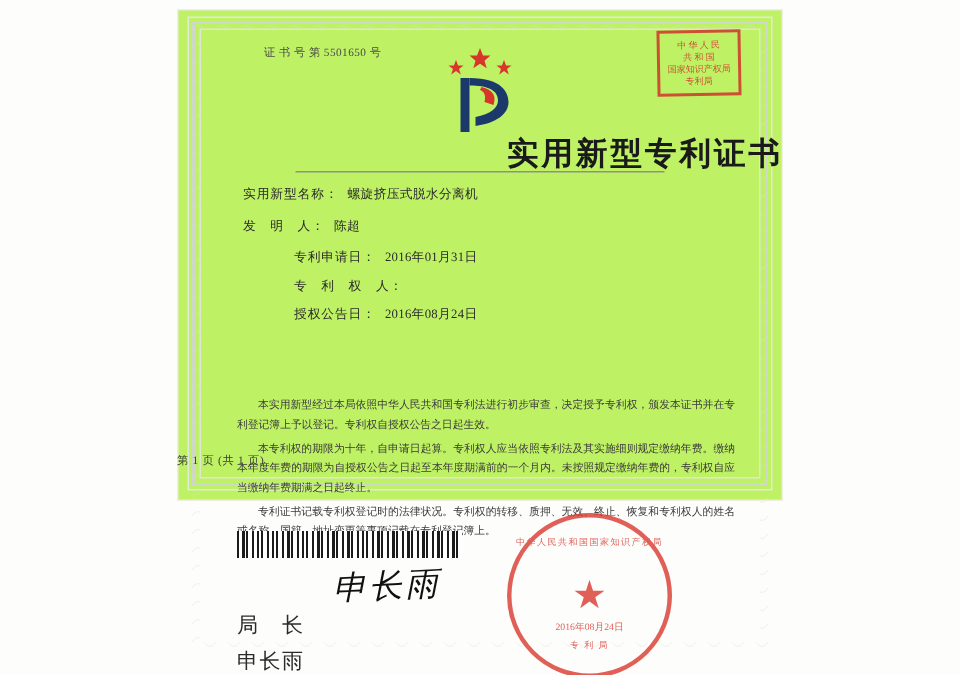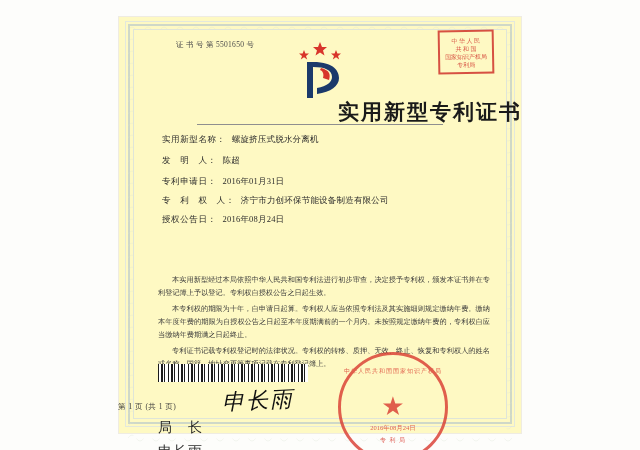--- a/index.html
+++ b/index.html
@@ -17,24 +17,24 @@
     position: relative;
     width: 640px;
     height: 450px;
     background: #fdfdfb;
     overflow: hidden;
   }
   
   .paper {
     position: absolute;
     left: 118px;
-    top: 16px;
+    top: 6px;
     width: 404px;
-    height: 418px;
-    background: #fef9c3;
+    height: 328px;
+    background: #bef264;
     box-shadow: 0 0 0 1px #efece2 inset;
   }
   
   .border-frame {
     position: absolute;
     left: 10px;
     top: 8px;
     right: 10px;
     bottom: 10px;
     border: 2px solid #cfd8c8;
@@ -126,21 +126,21 @@
     color: #2b2b2b;
   }
   .field-label {
     white-space: nowrap;
     letter-spacing: .6px;
   }
   .field-value {
     margin-left: 6px;
     letter-spacing: .2px;
   }
-  .field-row.tight { margin-bottom: 7px; }
+  .field-row.tight { margin-bottom: 7px; margin-left: 34px; }
   
   .body-text {
     position: absolute;
     left: 40px;
     right: 32px;
     top: 258px;
     font-size: 7.2px;
     line-height: 1.85;
     color: #3a3a3a;
     text-align: justify;
@@ -289,21 +289,20 @@
       <div class="field-row">
         <span class="field-label">发　明　人：</span>
         <span class="field-value">陈超</span>
       </div>
       <div class="field-row tight">
         <span class="field-label">专利申请日：</span>
         <span class="field-value">2016年01月31日</span>
       </div>
       <div class="field-row tight">
         <span class="field-label">专　利　权　人：</span>
-        <span class="field-value">济宁市力创环保节能设备制造有限公司</span>
       </div>
       <div class="field-row tight">
         <span class="field-label">授权公告日：</span>
         <span class="field-value">2016年08月24日</span>
       </div>
     </div>
 
     <div class="body-text">
       <p>本实用新型经过本局依照中华人民共和国专利法进行初步审查，决定授予专利权，颁发本证书并在专利登记簿上予以登记。专利权自授权公告之日起生效。</p>
       <p>本专利权的期限为十年，自申请日起算。专利权人应当依照专利法及其实施细则规定缴纳年费。缴纳本年度年费的期限为自授权公告之日起至本年度期满前的一个月内。未按照规定缴纳年费的，专利权自应当缴纳年费期满之日起终止。</p>

